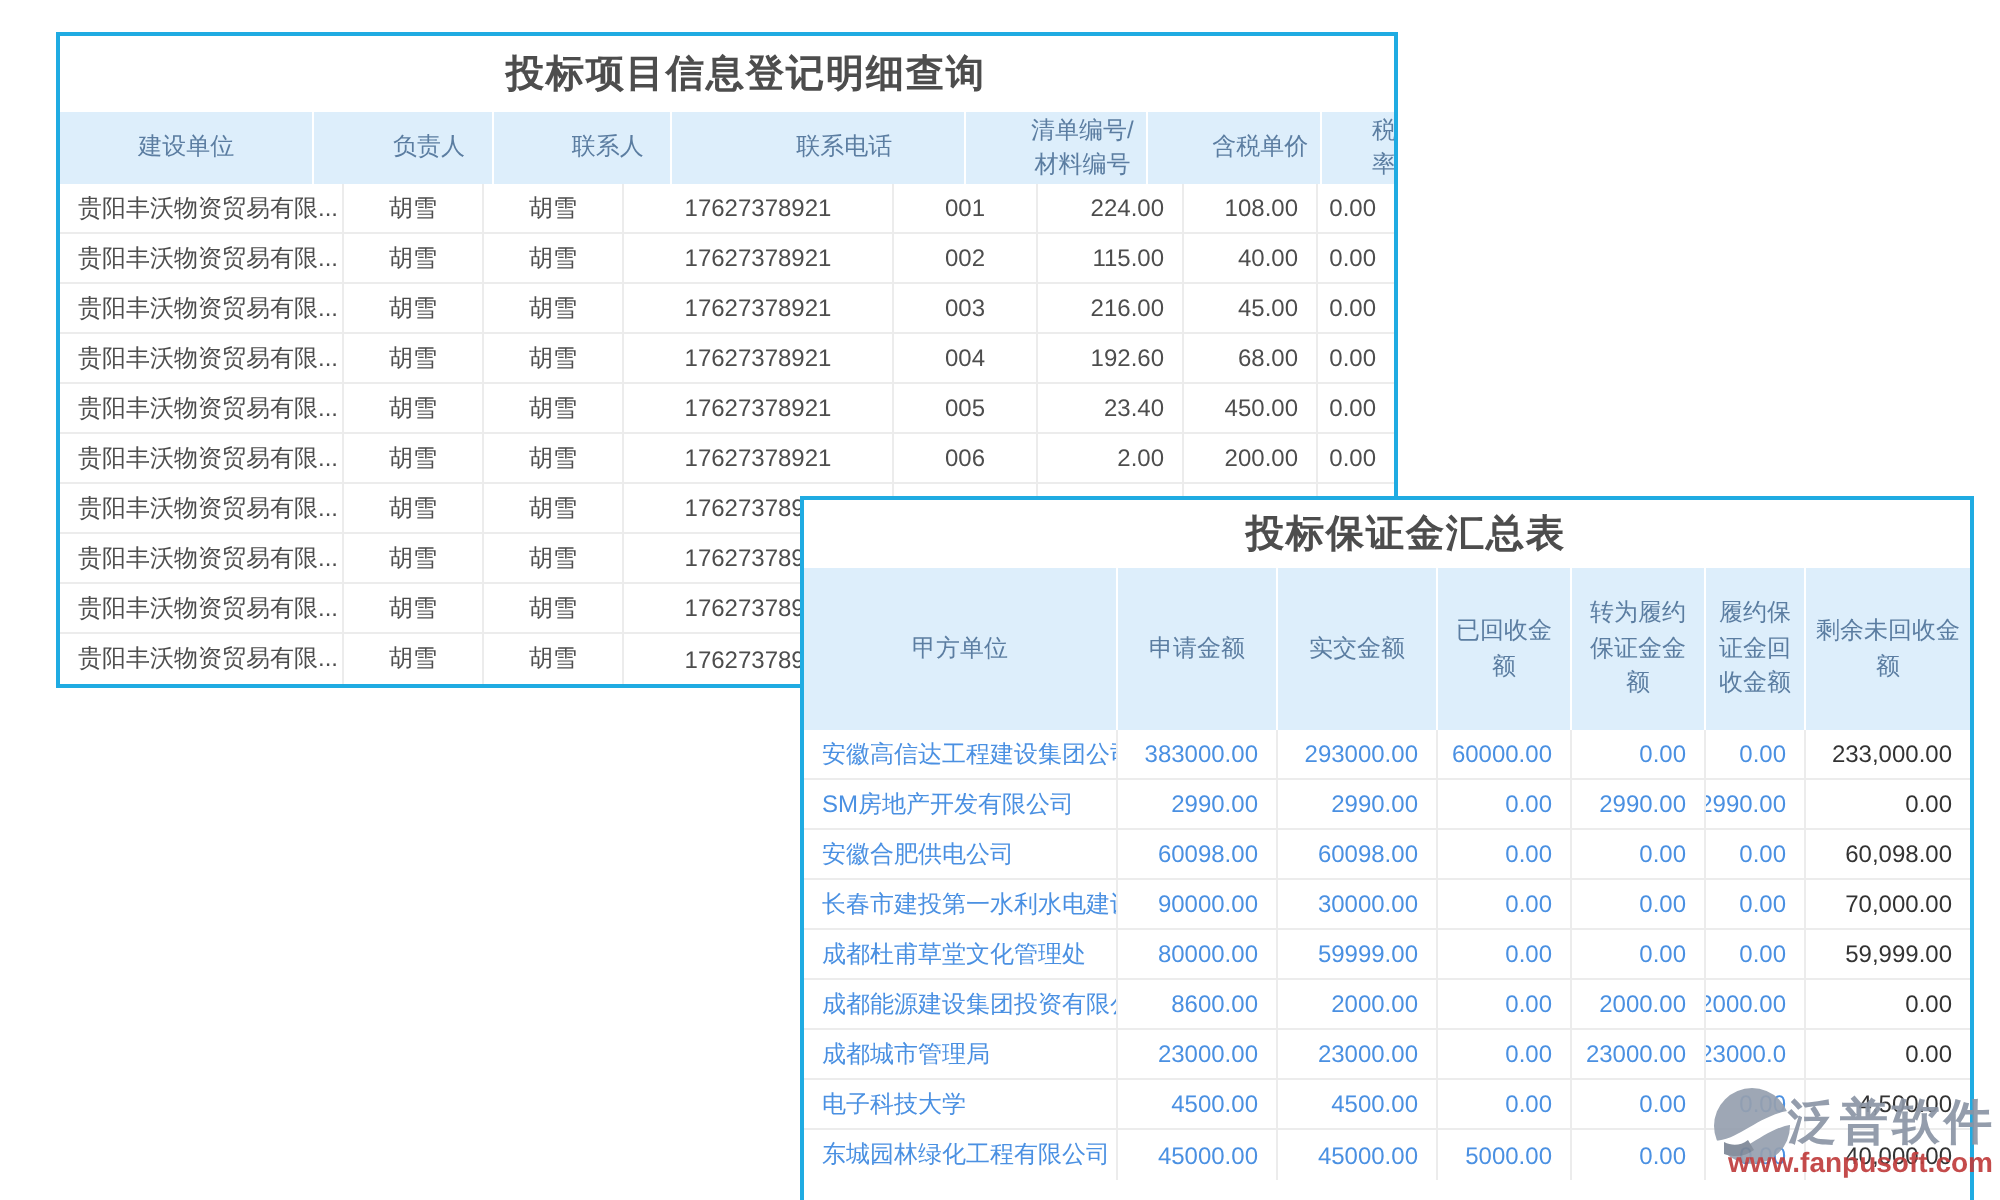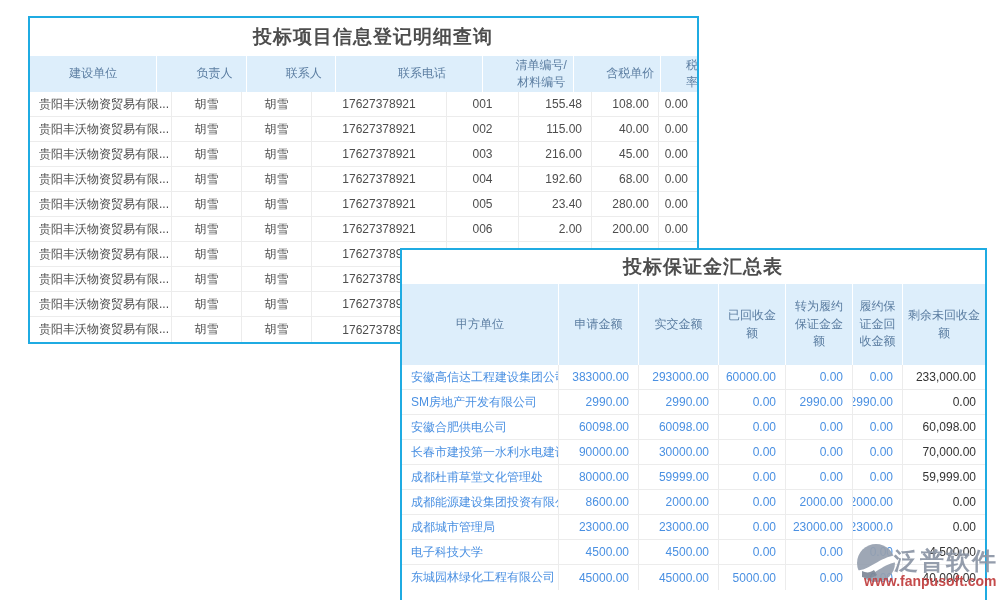--- a/index.html
+++ b/index.html
@@ -59,21 +59,21 @@
     <div class="hcell t1c6">含税单价</div>
     <div class="hcell t1c7">税率</div>
   </div>
 
   <div class="drow">
     <div class="dcell t1c0 al">贵阳丰沃物资贸易有限...</div>
     <div class="dcell t1c1 ac">胡雪</div>
     <div class="dcell t1c2 ac">胡雪</div>
     <div class="dcell t1c3 ac">17627378921</div>
     <div class="dcell t1c4 ac">001</div>
-    <div class="dcell t1c5 ar">155.48</div>
+    <div class="dcell t1c5 ar">224.00</div>
     <div class="dcell t1c6 ar">108.00</div>
     <div class="dcell t1c7 ar">0.00</div>
   </div>
   <div class="drow">
     <div class="dcell t1c0 al">贵阳丰沃物资贸易有限...</div>
     <div class="dcell t1c1 ac">胡雪</div>
     <div class="dcell t1c2 ac">胡雪</div>
     <div class="dcell t1c3 ac">17627378921</div>
     <div class="dcell t1c4 ac">002</div>
     <div class="dcell t1c5 ar">115.00</div>
@@ -100,21 +100,21 @@
     <div class="dcell t1c6 ar">68.00</div>
     <div class="dcell t1c7 ar">0.00</div>
   </div>
   <div class="drow">
     <div class="dcell t1c0 al">贵阳丰沃物资贸易有限...</div>
     <div class="dcell t1c1 ac">胡雪</div>
     <div class="dcell t1c2 ac">胡雪</div>
     <div class="dcell t1c3 ac">17627378921</div>
     <div class="dcell t1c4 ac">005</div>
     <div class="dcell t1c5 ar">23.40</div>
-    <div class="dcell t1c6 ar">280.00</div>
+    <div class="dcell t1c6 ar">450.00</div>
     <div class="dcell t1c7 ar">0.00</div>
   </div>
   <div class="drow">
     <div class="dcell t1c0 al">贵阳丰沃物资贸易有限...</div>
     <div class="dcell t1c1 ac">胡雪</div>
     <div class="dcell t1c2 ac">胡雪</div>
     <div class="dcell t1c3 ac">17627378921</div>
     <div class="dcell t1c4 ac">006</div>
     <div class="dcell t1c5 ar">2.00</div>
     <div class="dcell t1c6 ar">200.00</div>

